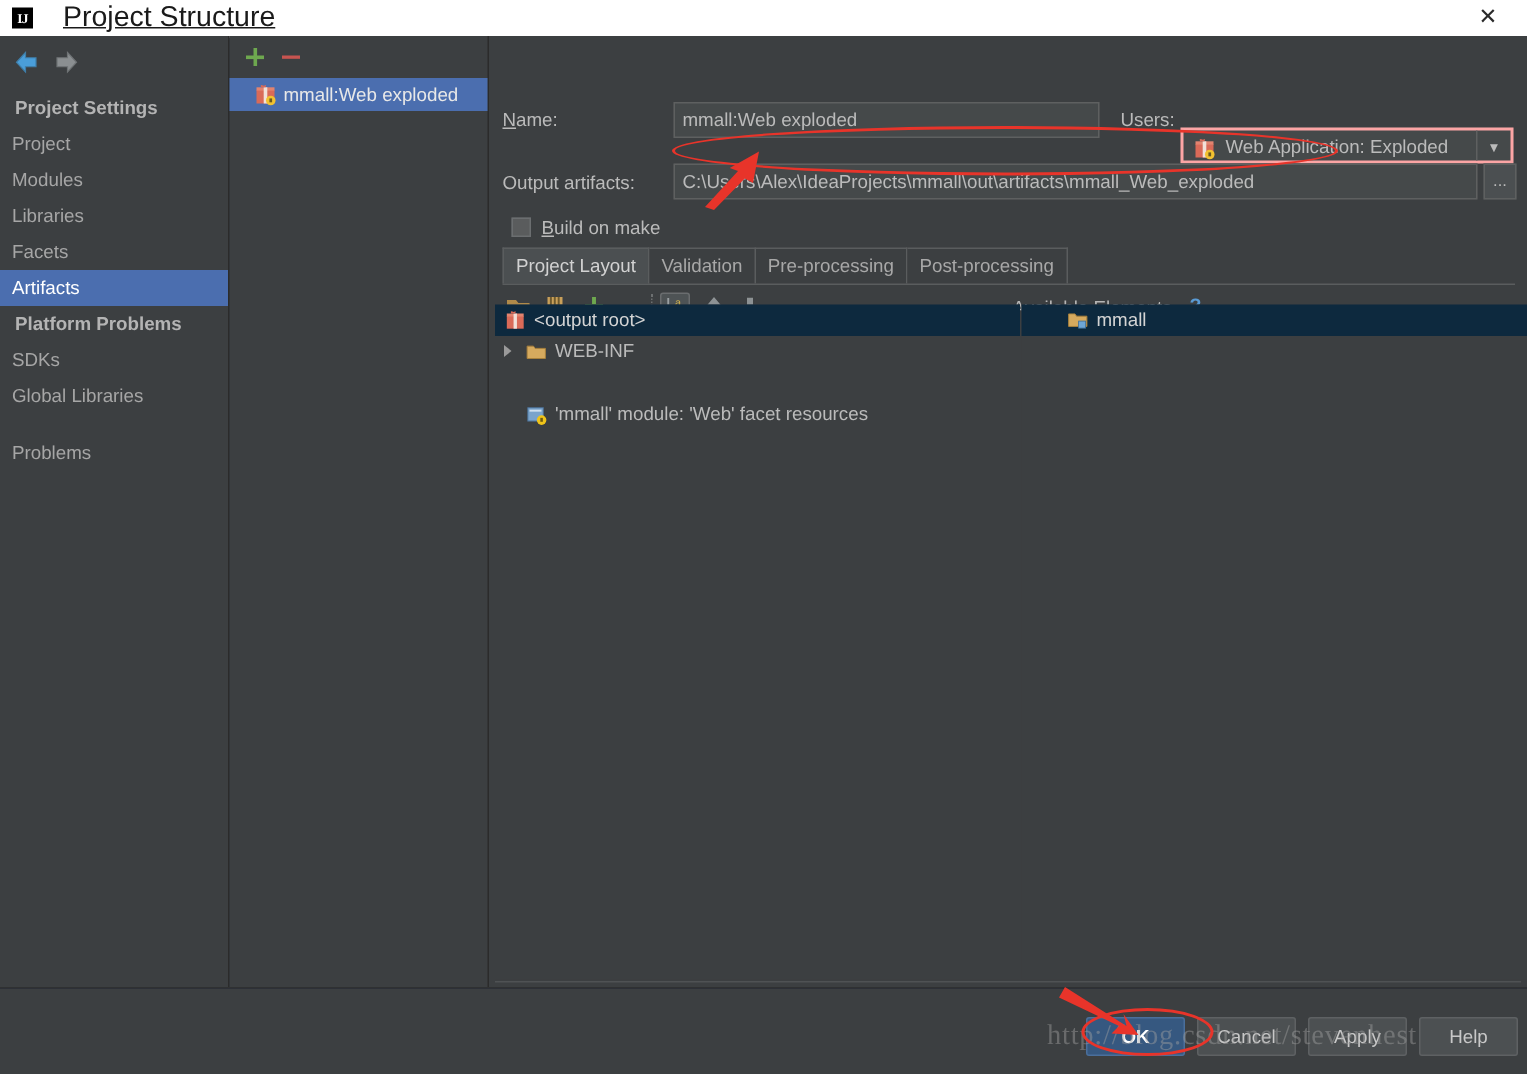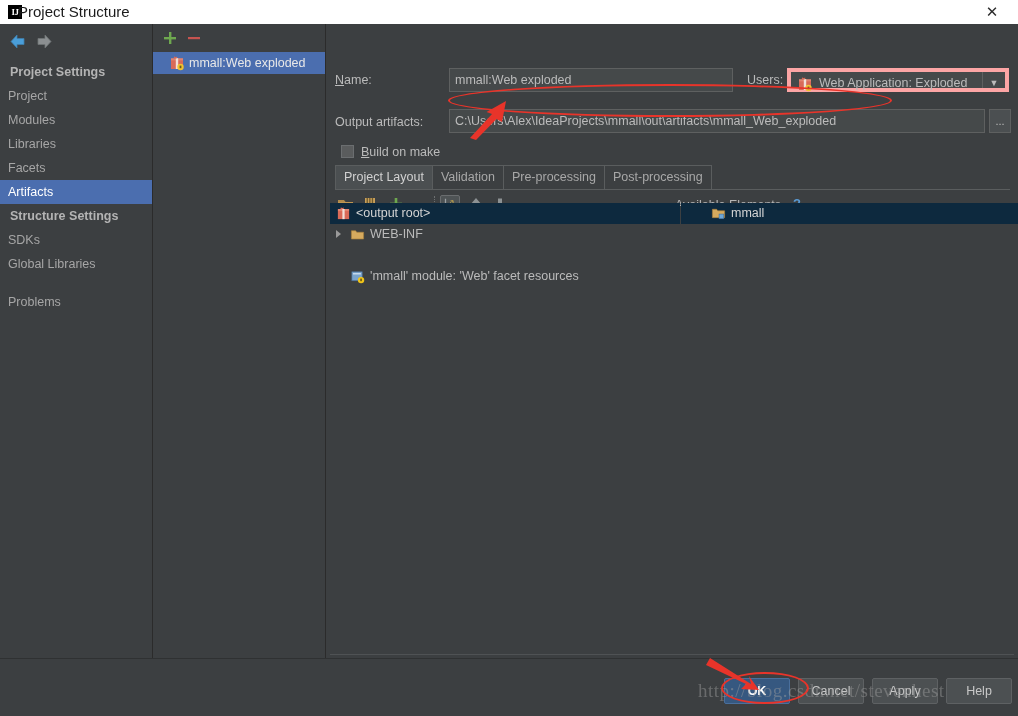--- a/index.html
+++ b/index.html
@@ -38,24 +38,25 @@
     color: #ffffff;
     font-size: 9px;
     font-weight: bold;
     line-height: 14px;
     text-align: center;
     letter-spacing: -0.5px;
     font-family: "Liberation Serif", serif;
   }
   .titlebar-text {
     position: absolute;
-    left: 18px; top: 4px;
+    left: 42px; top: 4px;
     color: #1a1a1a;
-    font-size: 15px;
+    font-size: 19px;
     line-height: 16px;
+    text-decoration: underline;
   }
   .titlebar-close {
     position: absolute;
     right: 4px; top: 0;
     width: 44px; height: 24px;
     line-height: 24px;
     text-align: center;
     color: #2b2b2b;
     font-size: 15px;
     cursor: pointer;
@@ -168,23 +169,24 @@
     line-height: 20px;
     padding: 0 5px;
     box-sizing: border-box;
     outline: none;
     font-family: "Liberation Sans", sans-serif;
   }
 
   .combo {
     position: absolute;
     background: #45494a;
-    border: 4px solid #fca5a5;
+    border: 2px solid #fca5a5;
     box-sizing: border-box;
     cursor: pointer;
+    margin-top: 17px;
   }
   .combo .ctext {
     position: absolute;
     left: 28px; top: 3px;
     color: #bbbbbb;
     font-size: 12.5px;
     line-height: 16px;
   }
   .combo .carrow {
     position: absolute;
@@ -412,21 +414,21 @@
       </div>
     </div>
 
     <div class="sidebar-list">
       <div class="sb-group">Project Settings</div>
       <div class="sb-item">Project</div>
       <div class="sb-item">Modules</div>
       <div class="sb-item">Libraries</div>
       <div class="sb-item">Facets</div>
       <div class="sb-item selected">Artifacts</div>
-      <div class="sb-group">Structure Settings</div>
+      <div class="sb-group">Platform Problems</div>
       <div class="sb-item">SDKs</div>
       <div class="sb-item">Global Libraries</div>
       <div class="sb-gap"></div>
       <div class="sb-item">Problems</div>
     </div>
   </div>
 
   <div class="artifacts-panel">
     <div class="art-toolbar">
       <div class="plus-ico">

